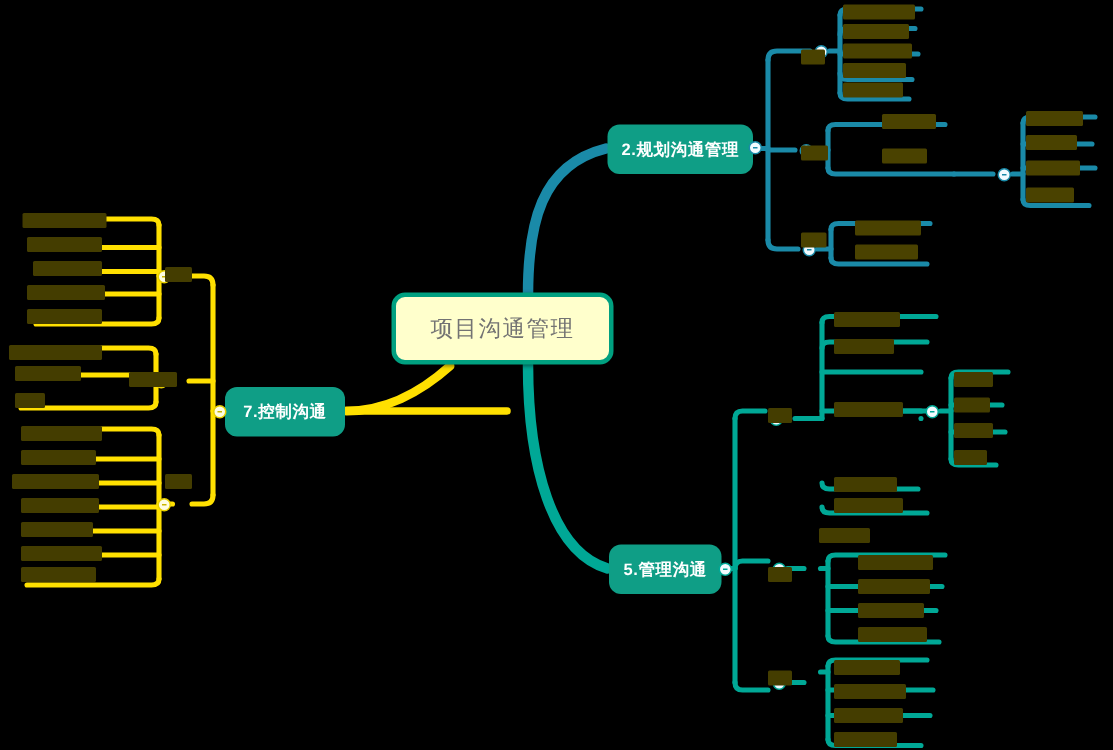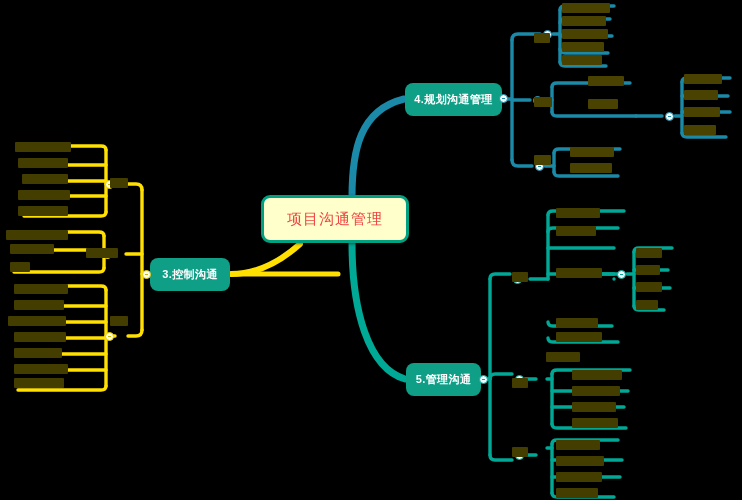--- a/index.html
+++ b/index.html
@@ -14,21 +14,21 @@
     display:flex;align-items:center;justify-content:center;
     box-sizing:border-box;
     white-space:nowrap;
     pointer-events:auto;
   }
   
   .root-node{
     background:#ffffcc;
     border:3px solid #00a080;
     border-radius:9px;
-    color:#ef4444;
+    color:#737373;
     font-size:15px;
     letter-spacing:1px;
     box-shadow:0 1px 3px rgba(0,0,0,.5);
   }
   
   .main-node{
     background:#0f9e86;
     border-radius:8px;
     color:#ffffff;
     font-size:11px;
@@ -195,29 +195,29 @@
     <path d="M 106 370 L 18 370"></path>
     <path d="M 106 386 Q 106 390 101 390 L 18 390"></path>
   </g>
 </svg>
 
 <div class="node-label root-node" style="left:261px;top:195px;width:148px;height:48px;">
   <span>项目沟通管理</span>
 </div>
 
 <div class="node-label main-node blue" style="left:405px;top:83px;width:97px;height:33px;">
-  <span>4.规划沟通管理</span>
+  <span>2.规划沟通管理</span>
 </div>
 
 <div class="node-label main-node" style="left:406px;top:363px;width:75px;height:33px;">
   <span>5.管理沟通</span>
 </div>
 
 <div class="node-label main-node" style="left:150px;top:258px;width:80px;height:33px;">
-  <span>3.控制沟通</span>
+  <span>7.控制沟通</span>
 </div>
 
 <div class="toggle" style="left:499px;top:94px;"></div>
 <div class="toggle" style="left:543px;top:30px;"></div>
 <div class="toggle" style="left:533px;top:96px;"></div>
 <div class="toggle" style="left:665px;top:112px;"></div>
 <div class="toggle" style="left:535px;top:162px;"></div>
 
 <div class="toggle g" style="left:479px;top:375px;"></div>
 <div class="toggle g" style="left:513px;top:275px;"></div>

